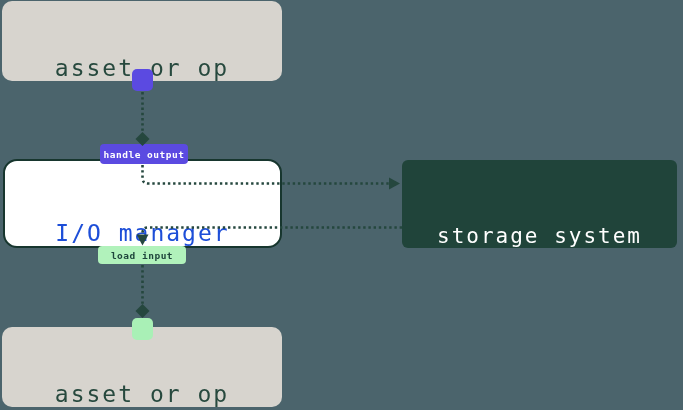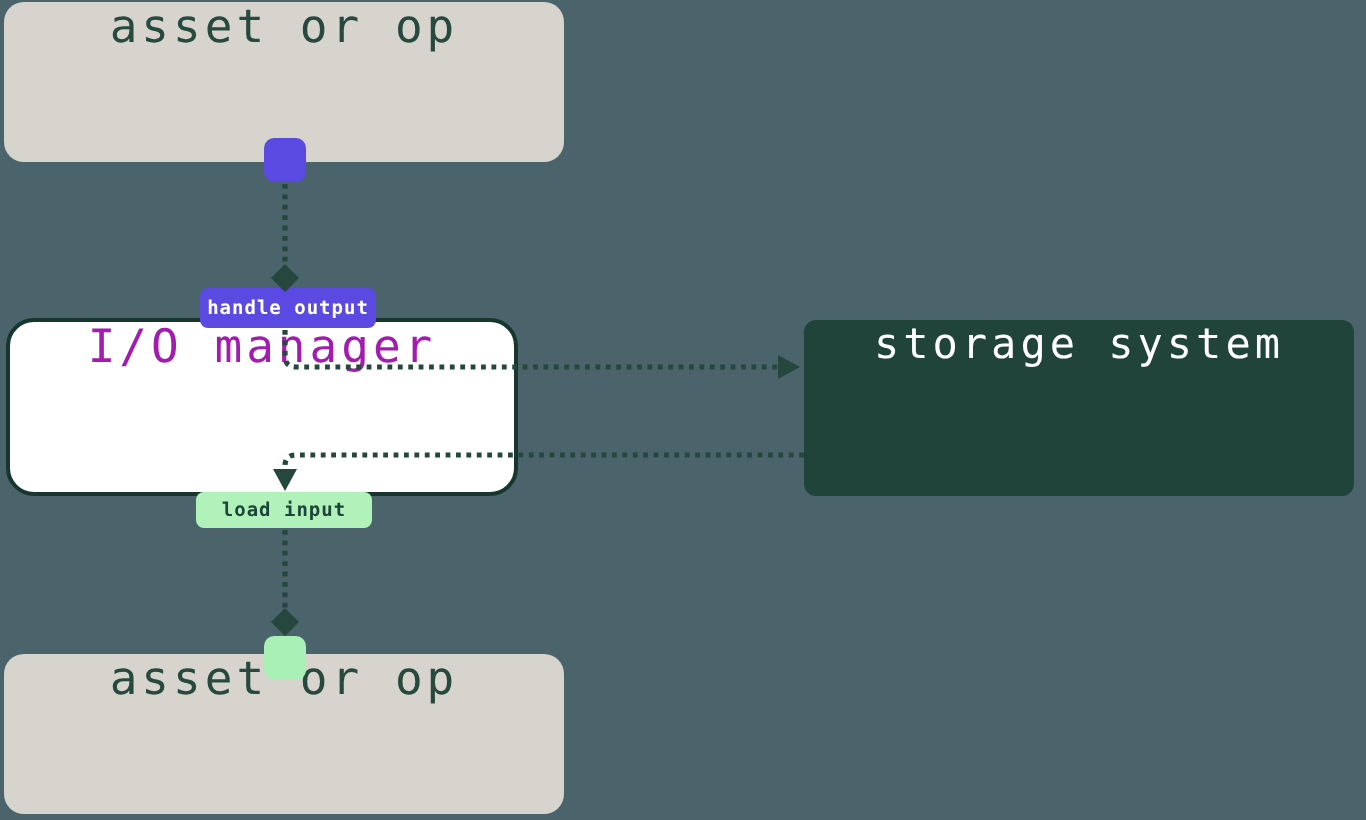--- a/index.html
+++ b/index.html
@@ -11,45 +11,45 @@
     position: relative;
     width: 683px;
     height: 410px;
     background: #4b646c;
     overflow: hidden;
     font-family: "DejaVu Sans Mono", "Liberation Mono", monospace;
   }
   .node {
     position: absolute;
     display: flex;
-    align-items: flex-start;
+    align-items: flex-end;
     justify-content: center;
     box-sizing: border-box;
   }
   .asset-node {
     left: 2px;
     width: 280px;
     height: 80px;
     background: #d7d4ce;
     border-radius: 10px;
     color: #27493e;
     font-size: 23px;
     letter-spacing: 2px;
   }
   .asset-node.top { top: 1px; }
   .asset-node.bottom { top: 327px; }
   .io-node {
     left: 3px;
     top: 159px;
-    width: 256px;
+    width: 279px;
     height: 89px;
     background: #ffffff;
     border: 2px solid #17362e;
     border-radius: 14px;
-    color: #a21caf;
+    color: #1d4ed8;
     font-size: 23px;
     letter-spacing: 2px;
   }
   .storage-node {
     left: 402px;
     top: 160px;
     width: 275px;
     height: 88px;
     background: #20443a;
     border-radius: 6px;

